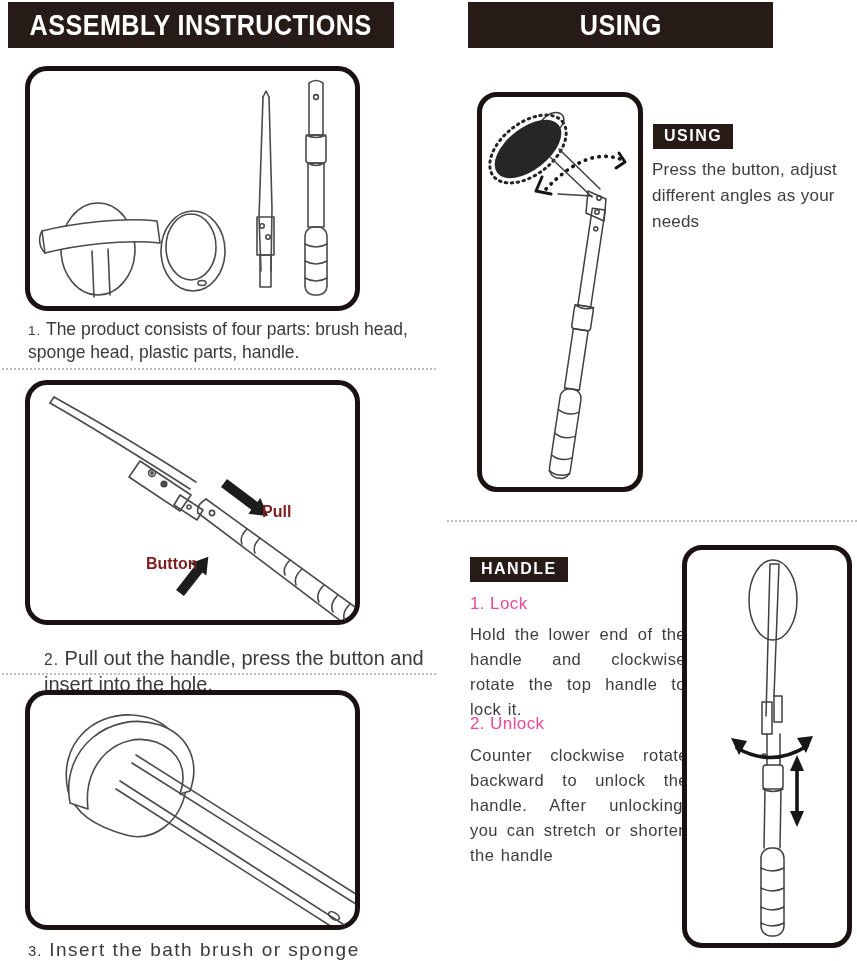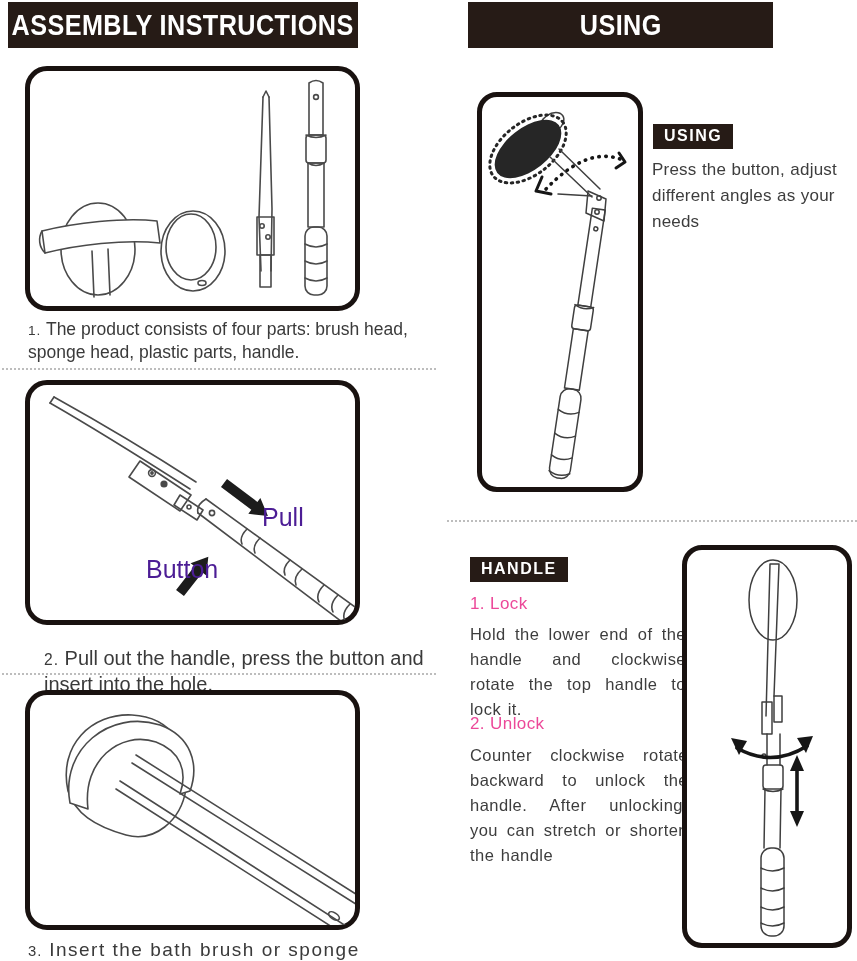--- a/index.html
+++ b/index.html
@@ -29,28 +29,28 @@
   .chip {
     position:absolute; background:#261b16; color:#fff; font-weight:bold;
     font-size:16px; letter-spacing:1.5px; padding:3px 11px 4px;
   }
   .para {
     position:absolute; text-align:justify; font-size:16.5px; line-height:1.52;
     letter-spacing:0.45px; word-spacing:1.5px; color:#3d3d3d;
   }
   .para.ragged { text-align:left; letter-spacing:0.2px; word-spacing:0.5px; font-size:17px; }
   .subhead { position:absolute; font-size:17px; color:#ec4899; letter-spacing:0.4px; }
-  .float-label { position:absolute; font-size:25px; color:#4c1d95; }
+  .float-label { position:absolute; font-size:16px; color:#7f1d1d;font-weight:bold; }
 </style>
 </head>
 <body>
 
 <div class="page">
 
-  <div class="banner" style="left:8px; width:350px;">
+  <div class="banner" style="left:8px; width:386px;">
     <span class="banner-inner">ASSEMBLY INSTRUCTIONS</span>
   </div>
   <div class="banner" style="left:468px; width:305px;">
     <span class="banner-inner">USING</span>
   </div>
 
   <div class="panel" style="left:25px; top:66px; width:335px; height:245px;">
     <svg viewBox="0 0 325 235" fill="none" stroke="#4a4a4a" stroke-width="1.6" stroke-linecap="round" stroke-linejoin="round">
 
       <g>

